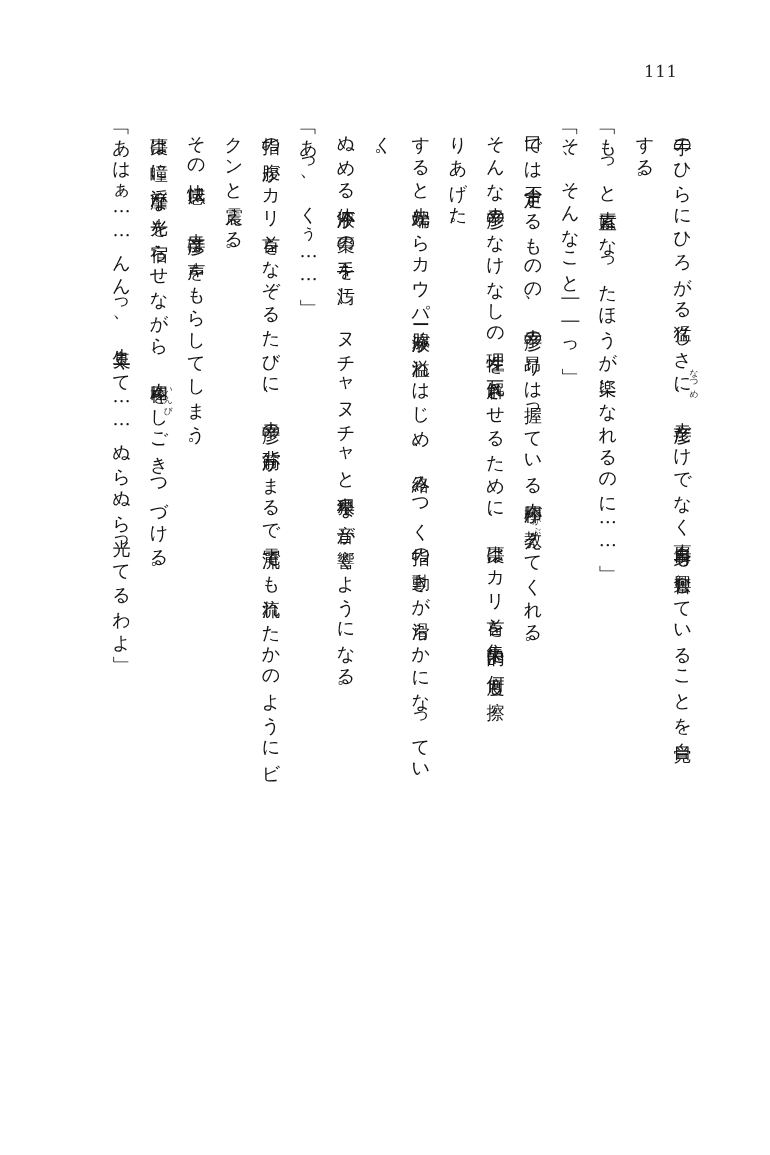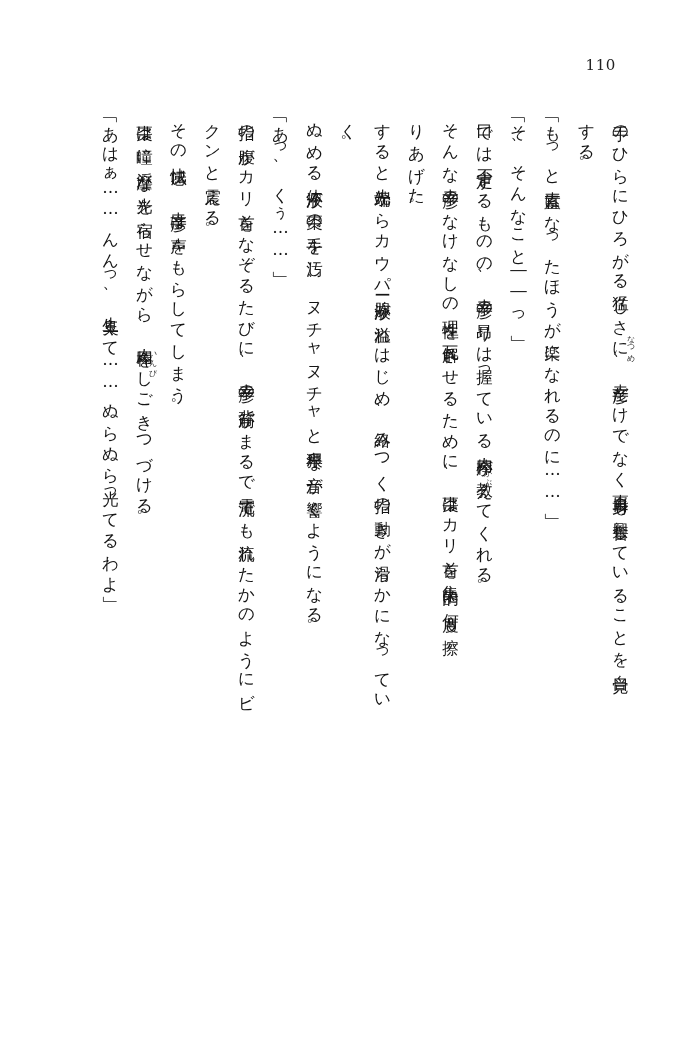--- a/index.html
+++ b/index.html
@@ -78,21 +78,21 @@
 
   .r1 { top: 330px; left: 626px; }
   .r2 { top: 455px; left: 483px; }
   .r3 { top: 345px; left: 148px; }
 </style>
 </head>
 <body>
 
 <div class="page">
 
-  <div class="folio">110</div>
+  <div class="folio">111</div>
 
   <div class="textblock">
     <div class="col">手のひらにひろがる猛々しさに、幸彦だけでなく棗自身も興奮していることを自覚</div>
     <div class="col">する。</div>
     <div class="col">「もっと素直になったほうが楽になれるのに……」</div>
     <div class="col">「そ、そんなこと――っ」</div>
     <div class="col">口では否定するものの、幸彦の昂りは握っている肉棒が教えてくれる。</div>
     <div class="col">そんな幸彦のなけなしの理性を瓦解させるために、棗はカリ首を集中的に何度も擦</div>
     <div class="col">りあげた。</div>
     <div class="col">すると先端からカウパー腺液が溢れはじめ、絡みつく指の動きが滑らかになってい</div>

